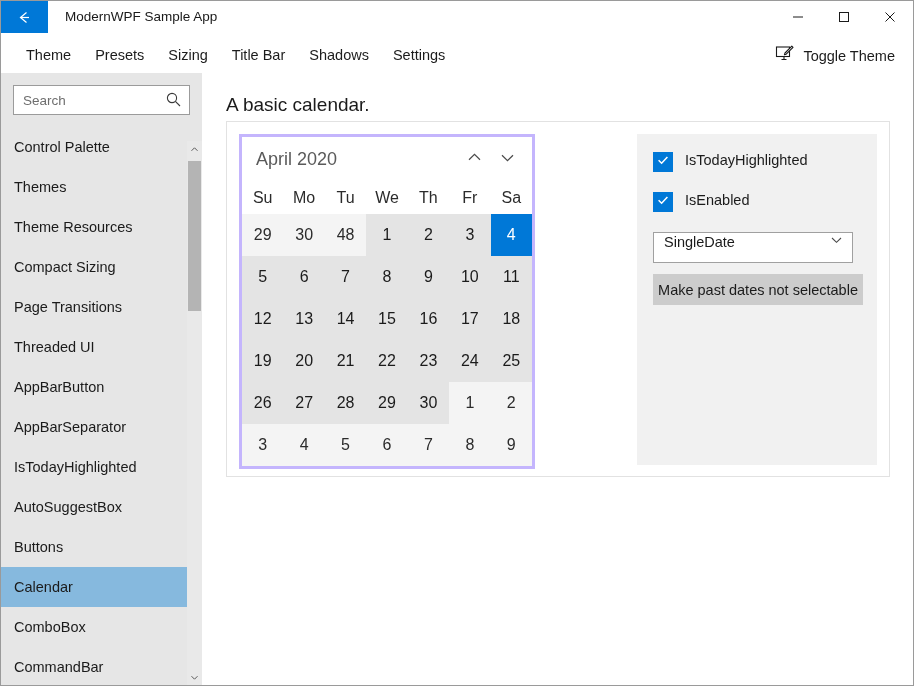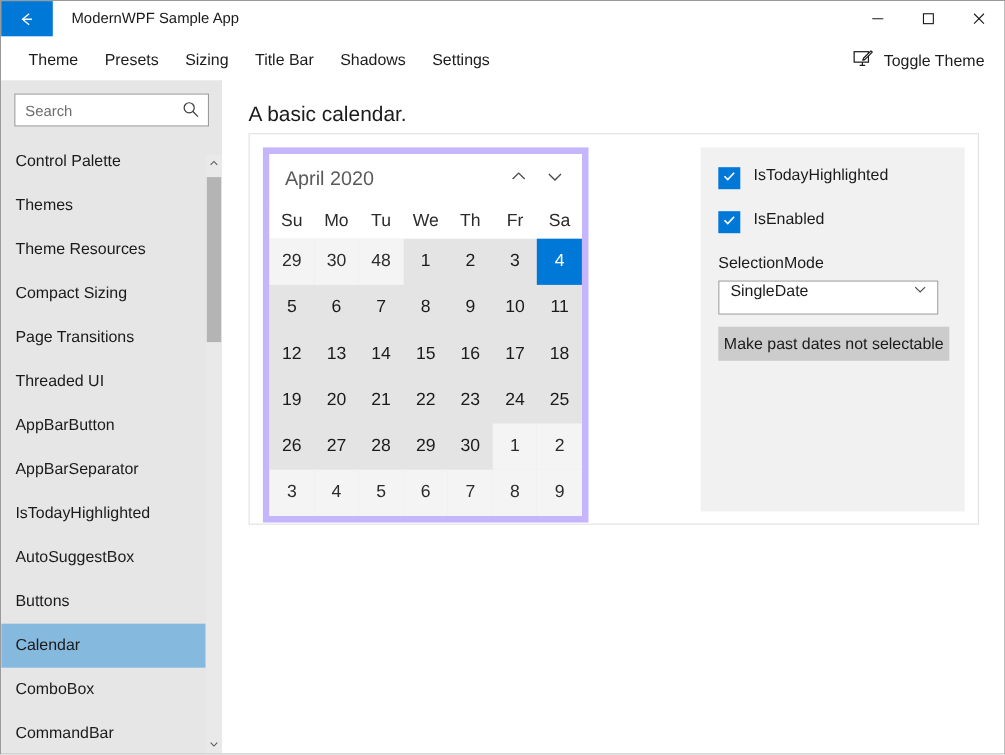--- a/index.html
+++ b/index.html
@@ -212,21 +212,21 @@
     background: #ffffff;
   }
 
   
   .calendar {
     position: absolute;
     left: 12px;
     top: 12px;
     width: 296px;
     background: #ffffff;
-    border: 6px solid #c4b5fd;
+    border: 3px solid #c4b5fd;
   }
 
   .cal-header {
     height: 45px;
     display: flex;
     align-items: center;
     background: #ffffff;
     padding: 0 8px 0 14px;
   }
   .cal-title {
@@ -592,21 +592,20 @@
             <span class="checkbox">
               <span>
                 <svg width="14" height="14" viewBox="0 0 14 14">
                   <path d="M2.6 7.2 L5.6 10.2 L11.4 4" fill="none" stroke="#ffffff" stroke-width="1.5"></path>
                 </svg>
               </span>
             </span>
             <span class="opt-label">IsEnabled</span>
           </div>
 
-          <div class="opt-field-label">SelectionMode</div>
 
           <div class="combobox">
             <span class="combo-value">SingleDate</span>
             <span>
               <svg width="15" height="15" viewBox="0 0 15 15">
                 <path d="M3 6 L7.5 10.3 L12 6" fill="none" stroke="#4a4a4a" stroke-width="1.1"></path>
               </svg>
             </span>
           </div>
 

